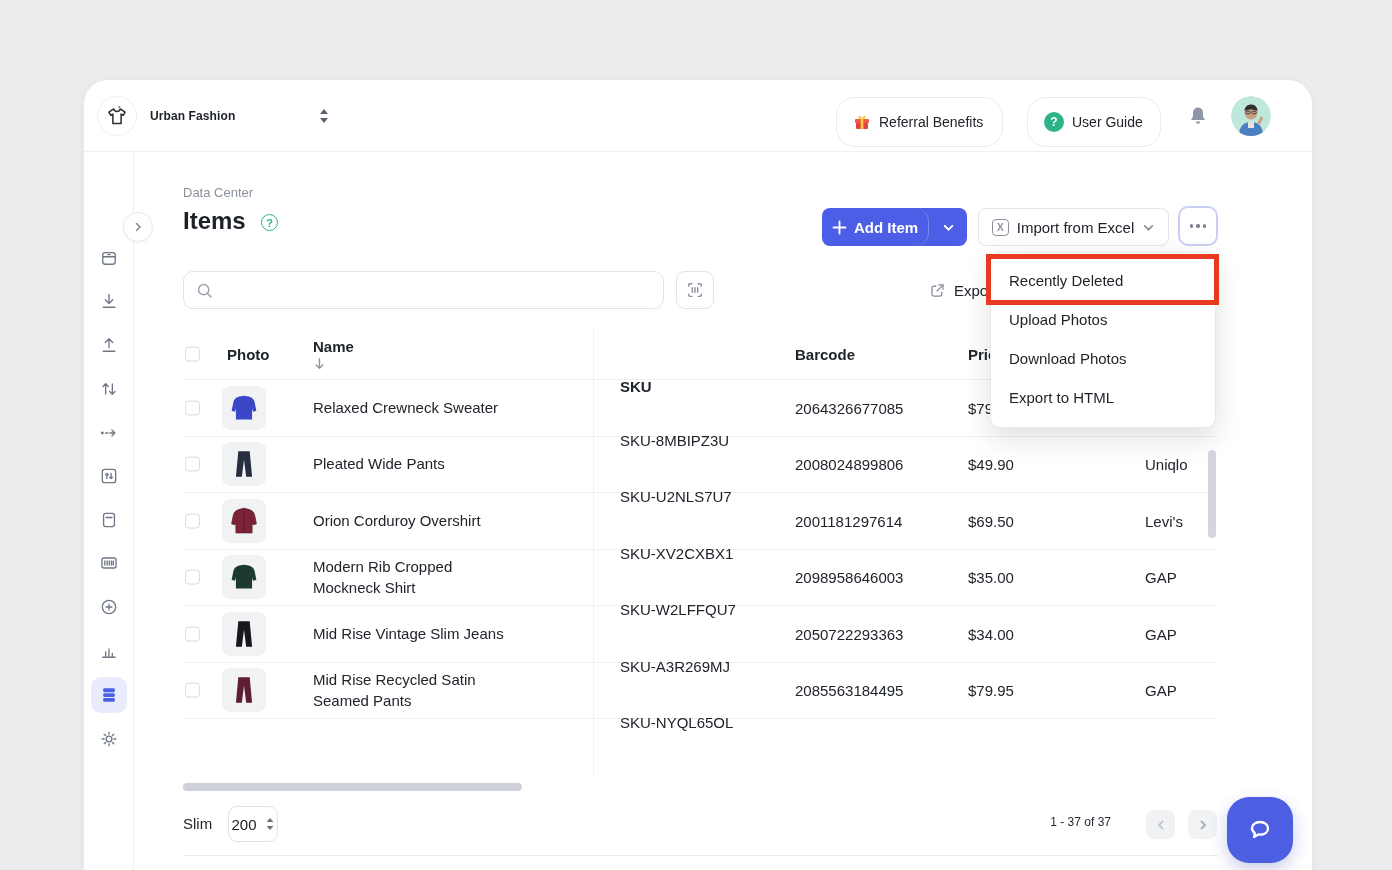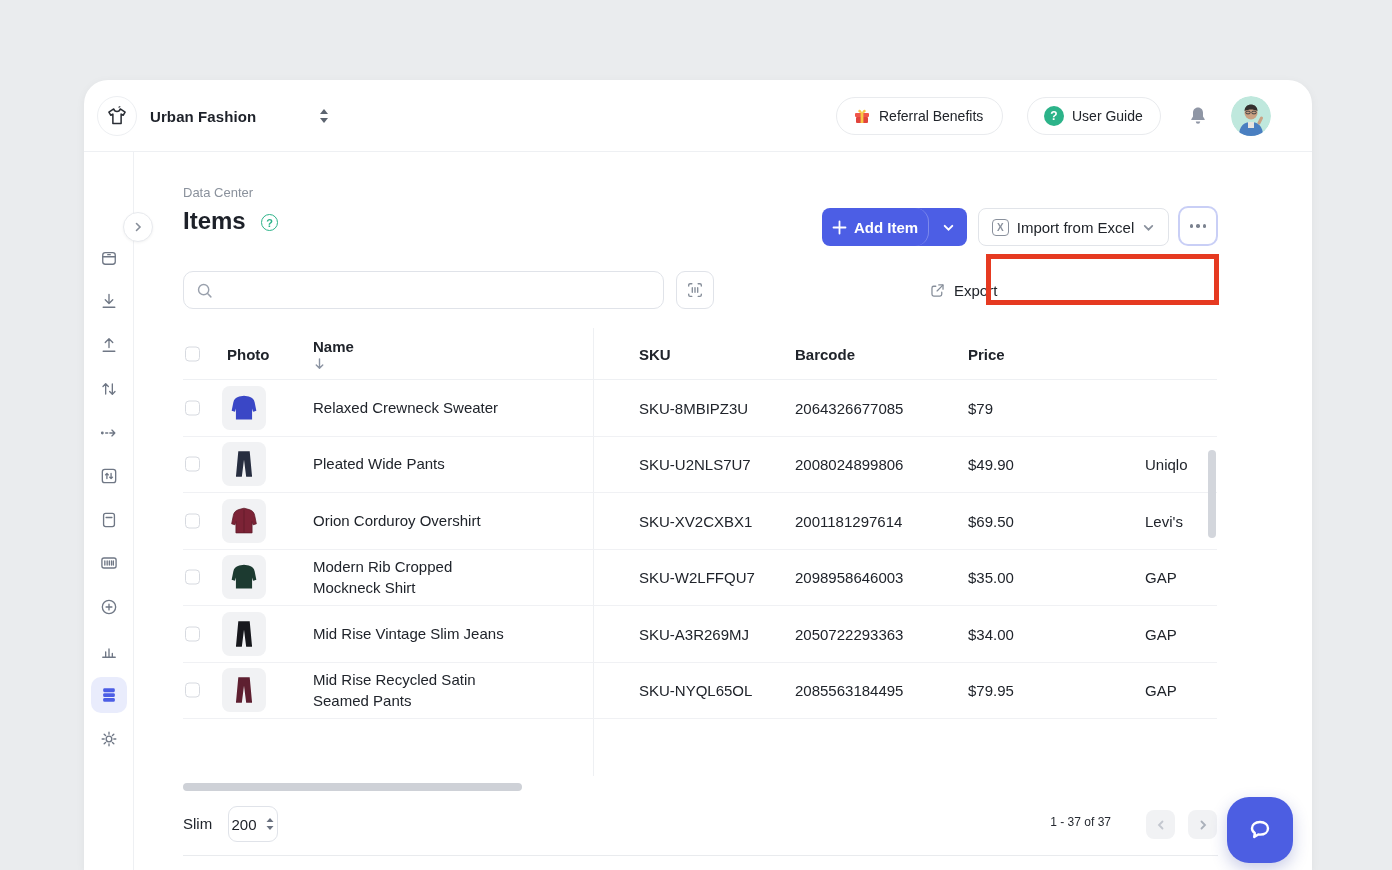--- a/index.html
+++ b/index.html
@@ -9,23 +9,23 @@
   .stage { position:absolute; left:0; top:0; width:1392px; height:870px; }
 
   .card { position:absolute; left:84px; top:80px; width:1228px; height:790px;
           background:#fff; border-radius:24px 24px 0 0; box-shadow:0 2px 10px rgba(30,35,48,.05); }
 
   
   .topbar { position:absolute; left:0; top:0; width:100%; height:72px; border-bottom:1px solid #eef0f3; }
   .logo { position:absolute; left:13px; top:16px; width:40px; height:40px; border-radius:50%;
           border:1px solid #edeff2; display:flex; align-items:center; justify-content:center; background:#fff; }
   .brand { position:absolute; left:66px; top:0; height:72px; display:flex; align-items:center;
-           font-size:15px; font-weight:700; color:#1d2129; letter-spacing:.1px; }
+           font-size:12px; font-weight:700; color:#1d2129; letter-spacing:.1px; }
   .brand-sorter { position:absolute; left:234px; top:26px; width:12px; height:20px; }
-  .pill { position:absolute; top:17px; height:38px; border:1px solid #e9ebee; border-radius:19px;
+  .pill { position:absolute; top:17px; height:50px; border:1px solid #e9ebee; border-radius:19px;
           display:flex; align-items:center; gap:8px; padding:0 16px; font-size:14px; font-weight:500;
           color:#20242a; background:#fff; cursor:pointer; }
   .pill-referral { left:752px; width:167px; }
   .pill-guide { left:943px; width:134px; }
   .qmark { width:20px; height:20px; border-radius:50%; background:#2cb389; color:#fff; font-size:12px;
            font-weight:700; display:flex; align-items:center; justify-content:center; }
   .bell { position:absolute; left:1102px; top:24px; width:24px; height:24px; cursor:pointer; }
   .avatar { position:absolute; left:1147px; top:16px; width:40px; height:40px; border-radius:50%;
             overflow:hidden; cursor:pointer; }
 
@@ -71,21 +71,21 @@
               border-radius:9px; background:#fff; display:flex; align-items:center; justify-content:center; cursor:pointer; }
   .btn-export { position:absolute; left:845px; top:196px; height:28px; display:flex; align-items:center;
                 gap:8px; font-size:15px; font-weight:500; color:#20242a; cursor:pointer; }
 
   
   .table { position:absolute; left:99px; top:248px; width:1034px; }
   .thead { position:relative; height:52px; border-bottom:1px solid #eef0f3; font-size:15px;
            font-weight:600; color:#20242b; }
   .thead .cell, .trow .cell { position:absolute; top:50%; transform:translateY(-50%); }
   .c-check { left:2px; } .c-photo { left:44px; } .c-name { left:130px; }
-  .c-sku { left:456px; } .c-barcode { left:612px; } .c-price { left:785px; } .c-vendor { left:962px; }
+  .c-sku { left:437px;margin-top:32px; } .c-barcode { left:612px; } .c-price { left:785px; } .c-vendor { left:962px; }
   .col-divider { position:absolute; left:410px; top:0; width:1px; height:448px; background:#eef0f3; }
   .trow { position:relative; height:56.5px; border-bottom:1px solid #f0f1f4; font-size:15px; color:#20242b; cursor:pointer; }
   .trow .c-name { white-space:pre-line; line-height:1.35; }
   .checkbox { width:15px; height:15px; border:1.5px solid #d7dae0; border-radius:4px; background:#fff; cursor:pointer; }
   .thumb { position:absolute; left:39px; top:50%; transform:translateY(-50%); width:44px; height:44px;
            border-radius:8px; background:#f1f2f4; display:flex; align-items:center; justify-content:center; overflow:hidden; }
   .name-sort { margin-left:6px; vertical-align:-2px; }
 
   .v-scroll { position:absolute; left:1124px; top:370px; width:8px; height:88px; border-radius:4px;
               background:#d3d6dc; cursor:grab; }
@@ -468,20 +468,34 @@
           <path d="M7.5 2.5 L4 6 L7.5 9.5"></path>
         </svg>
     </div>
     <div class="page-btn page-next">
       <svg width="12" height="12" viewBox="0 0 12 12" fill="none" stroke="#aab0ba" stroke-width="1.8" stroke-linecap="round">
           <path d="M4.5 2.5 L8 6 L4.5 9.5"></path>
         </svg>
     </div>
     <div class="bottom-line"></div>
 
+    <div class="dropdown" id="dropdown">
+        <div class="dd-item">
+          <span>Recently Deleted</span>
+        </div>
+        <div class="dd-item">
+          <span>Upload Photos</span>
+        </div>
+        <div class="dd-item">
+          <span>Download Photos</span>
+        </div>
+        <div class="dd-item">
+          <span>Export to HTML</span>
+        </div>
+      </div>
     <div class="red-box" style="border-color: rgb(230, 58, 33);"></div>
 
   </div>
 
   <div class="chat-btn">
     <svg width="32" height="32" viewBox="0 0 32 32" fill="none" stroke="#fff" stroke-width="2.4" stroke-linejoin="round">
       <path d="M16 8 C11 8 8 10.8 8 14.2 C8 16.2 9 17.9 10.8 19 L10.2 23 L14.2 20.5 C14.8 20.6 15.4 20.6 16 20.6 C21 20.6 24 17.7 24 14.2 C24 10.8 21 8 16 8 Z"></path>
     </svg>
   </div>
 </div>

